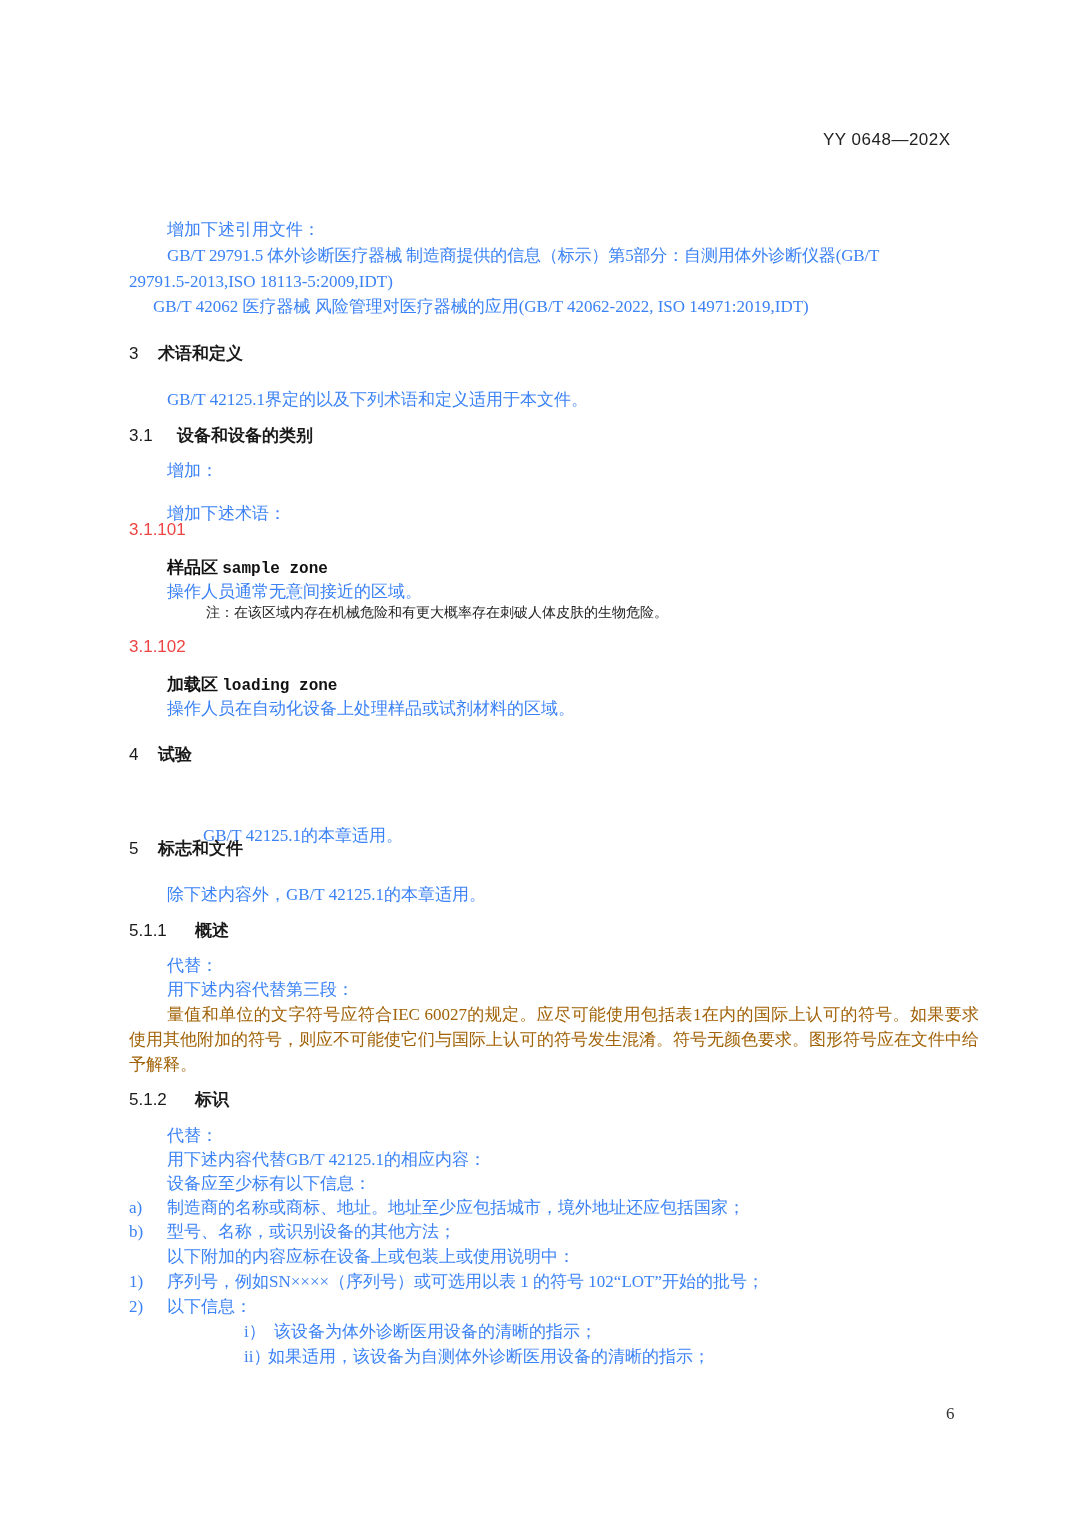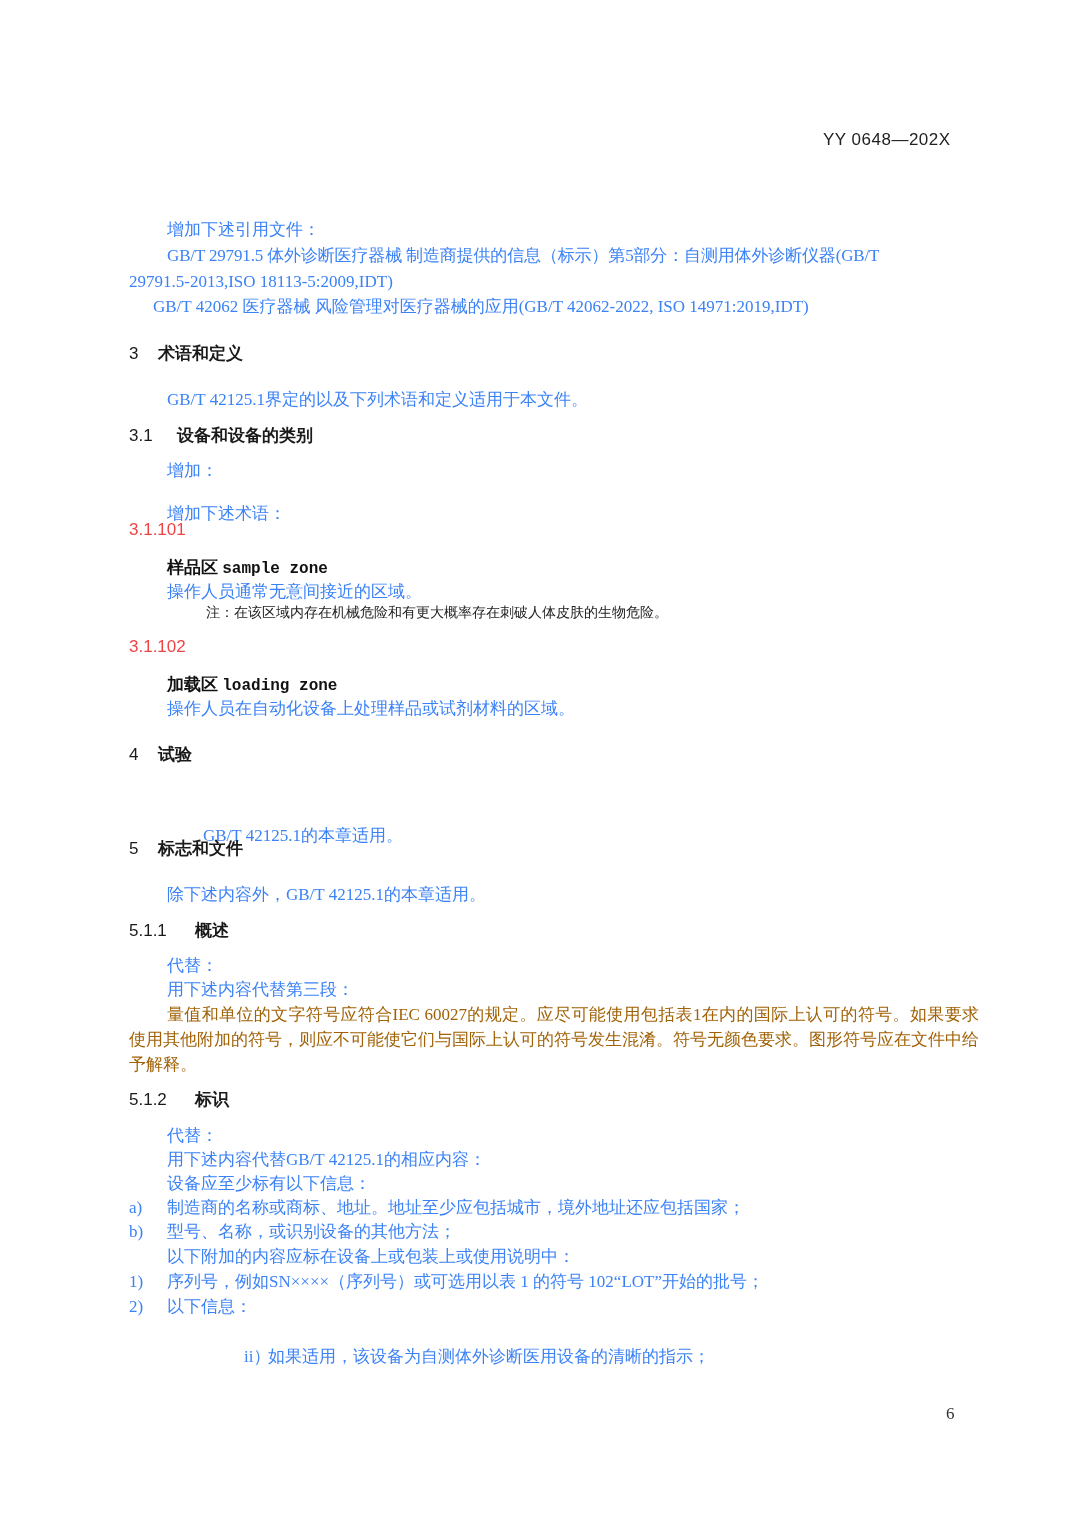--- a/index.html
+++ b/index.html
@@ -155,19 +155,22 @@
 
   <div class="abs body-text" style="left:167px; top:1245px;">以下附加的内容应标在设备上或包装上或使用说明中：</div>
 
   <div class="abs body-text" style="left:129px; top:1270px;">
     <span style="display:inline-block; width:38px;">1)</span><span>序列号，例如SN××××（序列号）或可选用以表 1 的符号 102“LOT”开始的批号；</span>
   </div>
   <div class="abs body-text" style="left:129px; top:1295px;">
     <span style="display:inline-block; width:38px;">2)</span><span>以下信息：</span>
   </div>
 
+  <div class="abs body-text" style="left:244px; top:1320px;">
+    <span style="display:inline-block; width:30px;">i）</span><span>该设备为体外诊断医用设备的清晰的指示；</span>
+  </div>
   <div class="abs body-text" style="left:244px; top:1345px;">
     <span style="display:inline-block; width:24px;">ii）</span><span>如果适用，该设备为自测体外诊断医用设备的清晰的指示；</span>
   </div>
 
   <div class="abs page-num">6</div>
 
 </div>
 
 </body></html>

